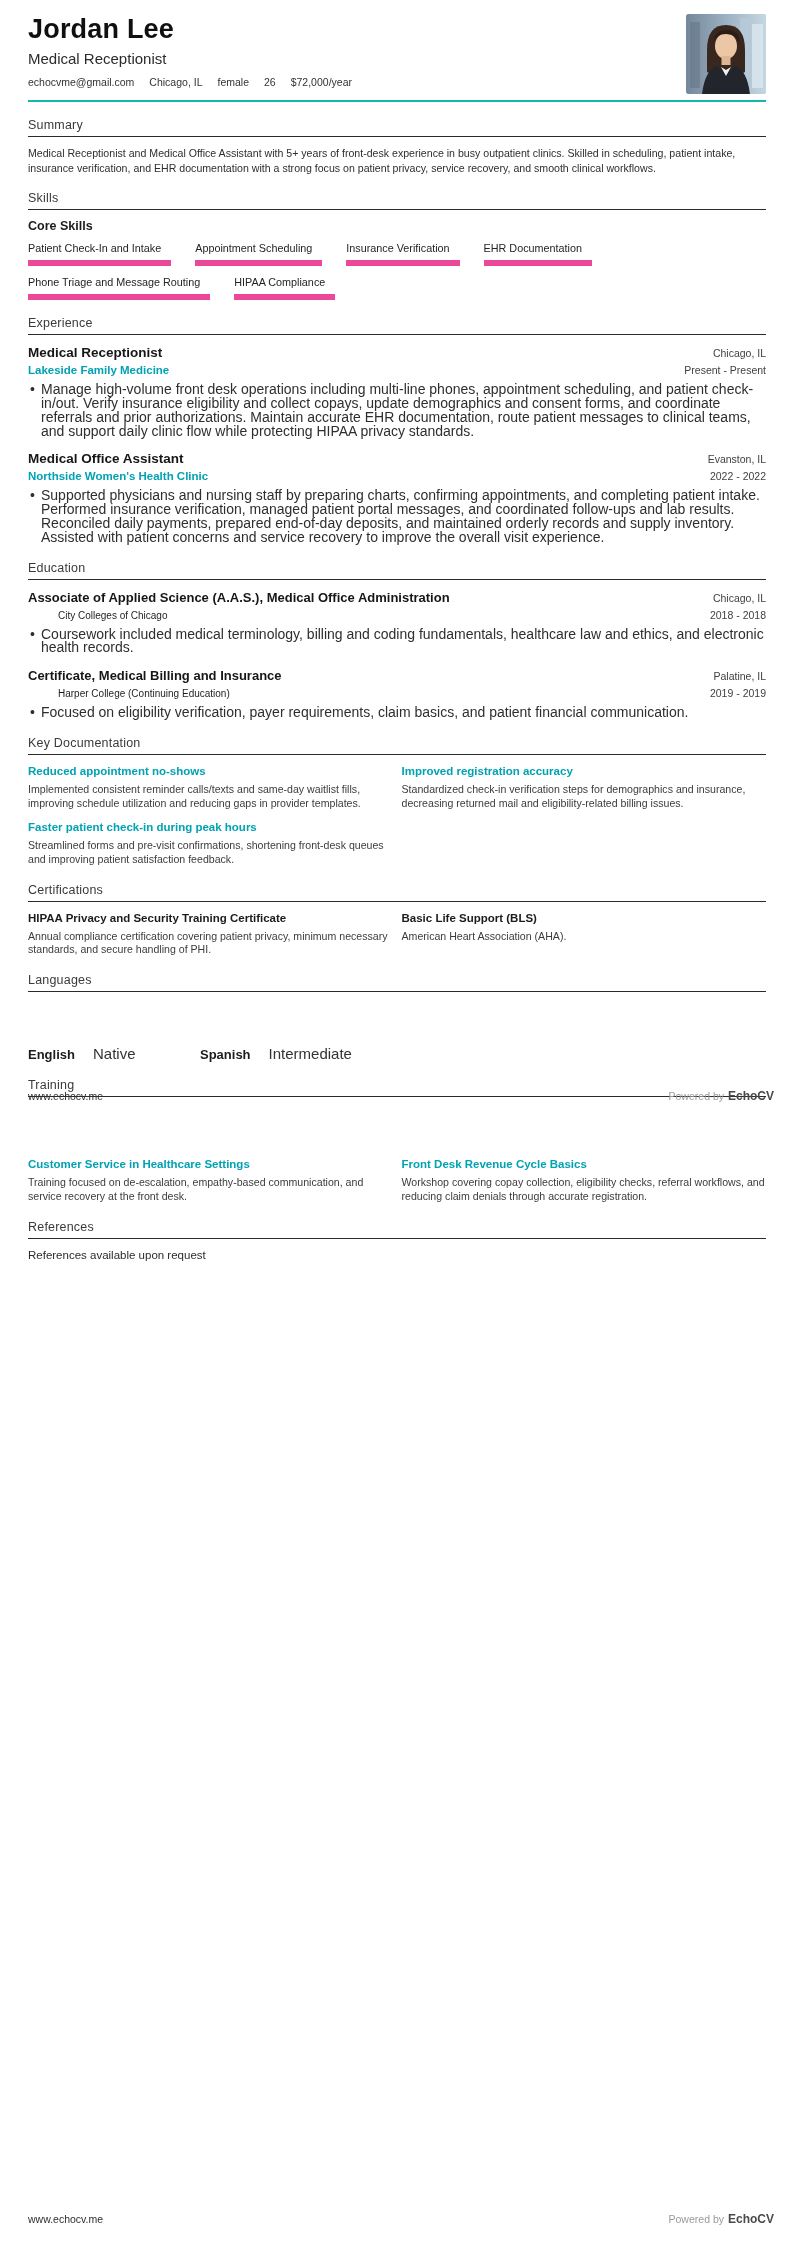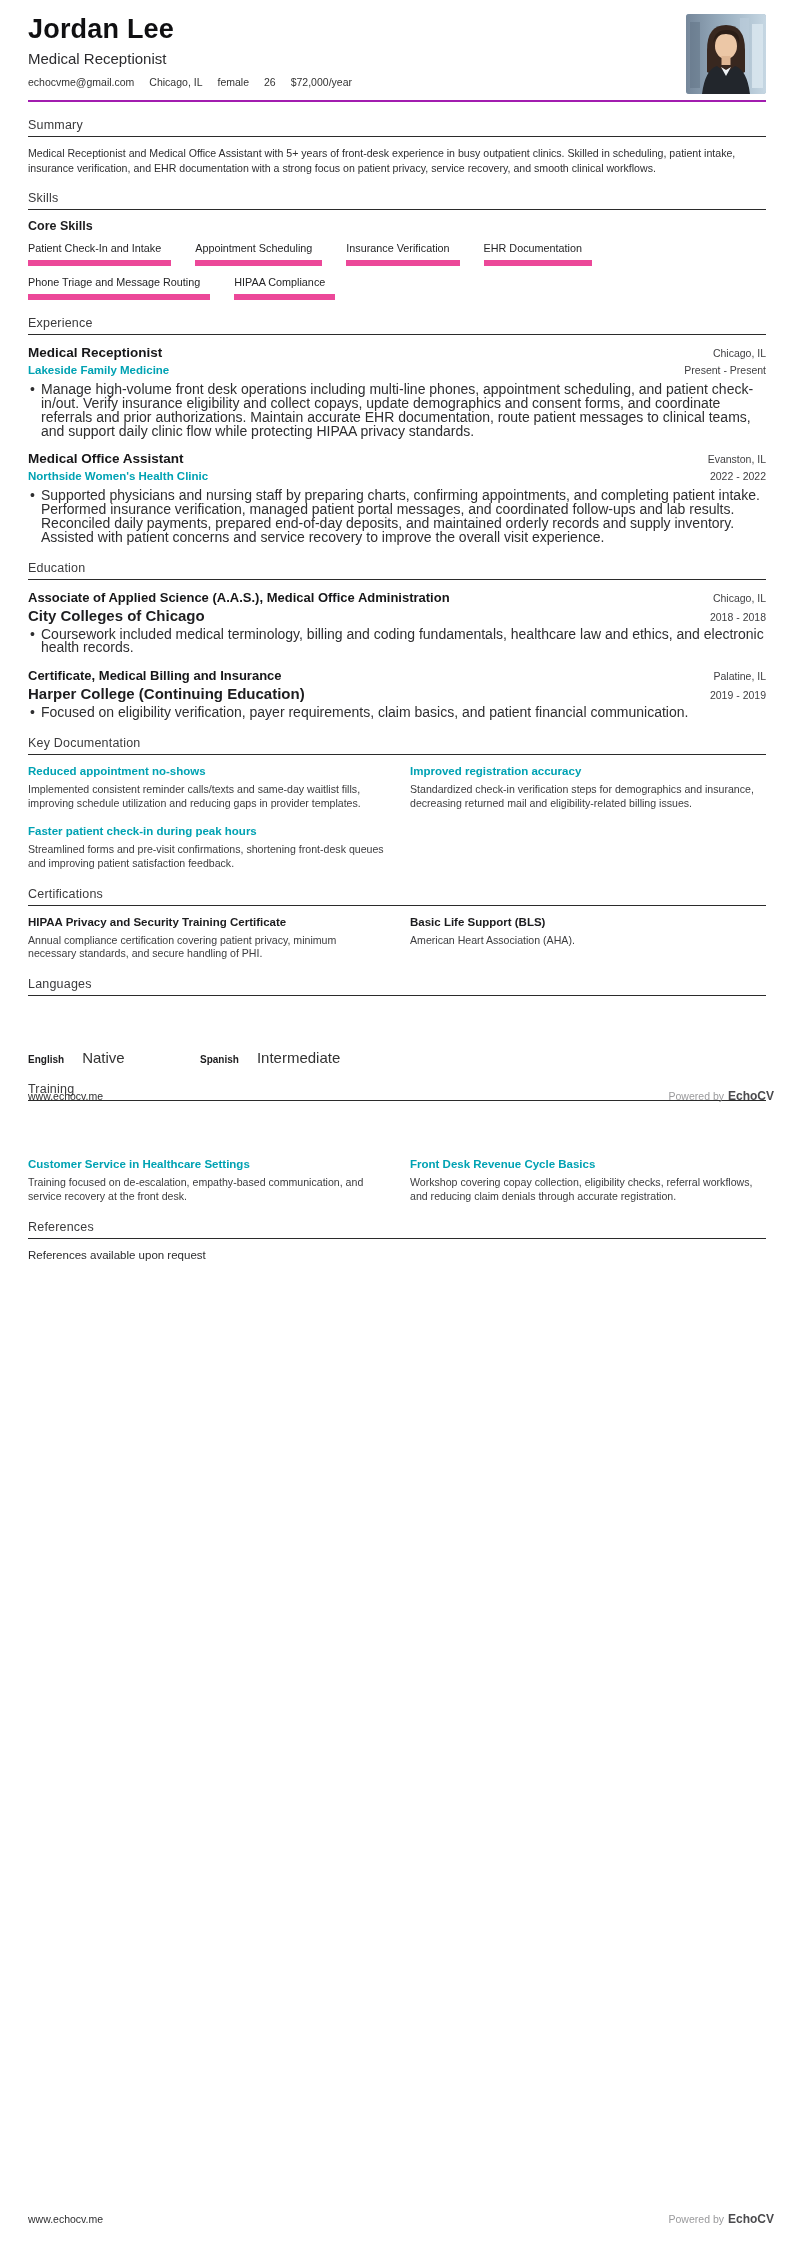--- a/index.html
+++ b/index.html
@@ -9,21 +9,21 @@
     font-family:"Liberation Sans", sans-serif;
     color:#1d1d1f;
     -webkit-font-smoothing:antialiased;
   }
   .doc { width:794px; height:2246px; background:#fff; }
   .page { width:794px; height:1123px; position:relative; background:#fff; overflow:hidden; }
   .page-inner { position:relative; height:100%; padding:14px 28px 0 28px; }
   .page2 .page-inner { padding-top:34px; }
 
   
-  .header-block { position:relative; border-bottom:2px solid #a21caf; padding-bottom:11px; }
+  .header-block { position:relative; border-bottom:2px solid #14b8a6; padding-bottom:11px; }
   h1.name { font-size:27px; line-height:30px; font-weight:700; color:#101012; letter-spacing:.2px; }
   .cand-title { font-size:15px; line-height:19px; margin-top:5px; color:#2b2b2e; }
   .contact { display:flex; gap:15px; margin-top:8px; font-size:10.5px; line-height:13px; color:#333; }
   .photo { position:absolute; top:0; right:0; width:80px; height:80px; border-radius:3px; overflow:hidden; background:#9fb3c4; }
   .photo svg { display:block; }
 
   
   .sec { margin-top:16px; }
   .sec-label {
     font-size:12.5px; font-weight:400; color:#3a3a3c; letter-spacing:.2px;
@@ -39,36 +39,36 @@
     border-bottom:6px solid #ec4899; white-space:nowrap;
   }
 
   
   .entry { margin-bottom:12px; }
   .entry:last-child { margin-bottom:0; }
   .entry-row { display:flex; justify-content:space-between; align-items:baseline; }
   .entry-title { font-size:13.5px; font-weight:700; color:#161618; line-height:17px; }
   .edu-title { font-size:13px; }
   .entry-company { font-size:11.5px; font-weight:700; color:#00a2b3; line-height:15px; margin-top:2px; cursor:pointer; }
-  .entry-school { font-size:15px; font-weight:700; color:#1e1e20; line-height:15px; margin-top:2px; }
+  .entry-school { font-size:10px; font-weight:400; color:#1e1e20; line-height:15px; margin-top:2px;margin-left:30px; }
   .entry-meta { font-size:10.5px; color:#3f3f42; white-space:nowrap; padding-left:12px; }
   .bullet { position:relative; margin-top:5px; padding-left:13px; font-size:14px; line-height:13.8px; color:#2e2e30; }
   .bullet::before { content:"•"; position:absolute; left:2px; top:0; color:#2e2e30; }
 
   
-  .grid2 { display:grid; grid-template-columns:1fr 1fr; column-gap:26px; row-gap:13px; }
+  .grid2 { display:grid; grid-template-columns:1fr 1fr; column-gap:26px; row-gap:13px;gap:9px; }
   .card-title { font-size:11.5px; font-weight:700; line-height:15px; }
   .card-title.accent { color:#00a2b3; }
   .card-title.dark { color:#1c1c1e; }
   .card-text { margin-top:4px; font-size:10.6px; line-height:13.9px; color:#3c3c3e; }
 
   
   .lang-row { display:flex; }
   .lang-item { display:flex; align-items:baseline; gap:18px; width:172px; }
-  .lang-name { font-size:10px; font-weight:700; color:#1c1c1e; }
+  .lang-name { font-size:13px; font-weight:700; color:#1c1c1e; }
   .lang-level { font-size:15px; color:#333;margin-top:44px; }
 
   
   .page-footer {
     position:absolute; left:28px; right:20px; bottom:20px;
     display:flex; justify-content:space-between; align-items:baseline;
   }
   .footer-url { font-size:10.5px; color:#2e2e30; cursor:pointer; }
   .powered { font-size:10.5px; color:#9a9a9c; }
   .powered .brand { font-size:12px; font-weight:700; color:#4a4a4d; margin-left:4px; }

